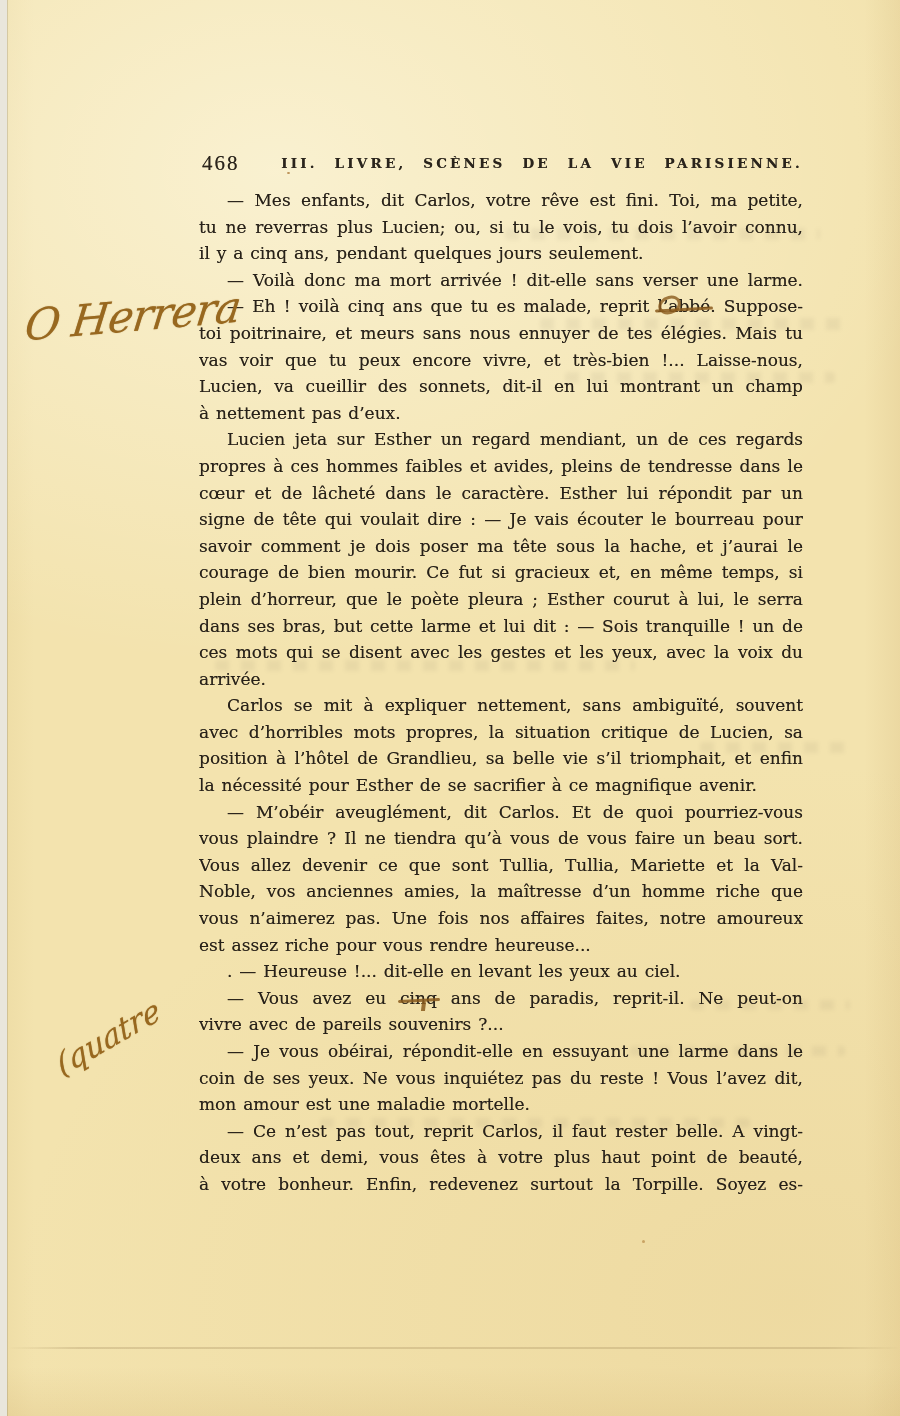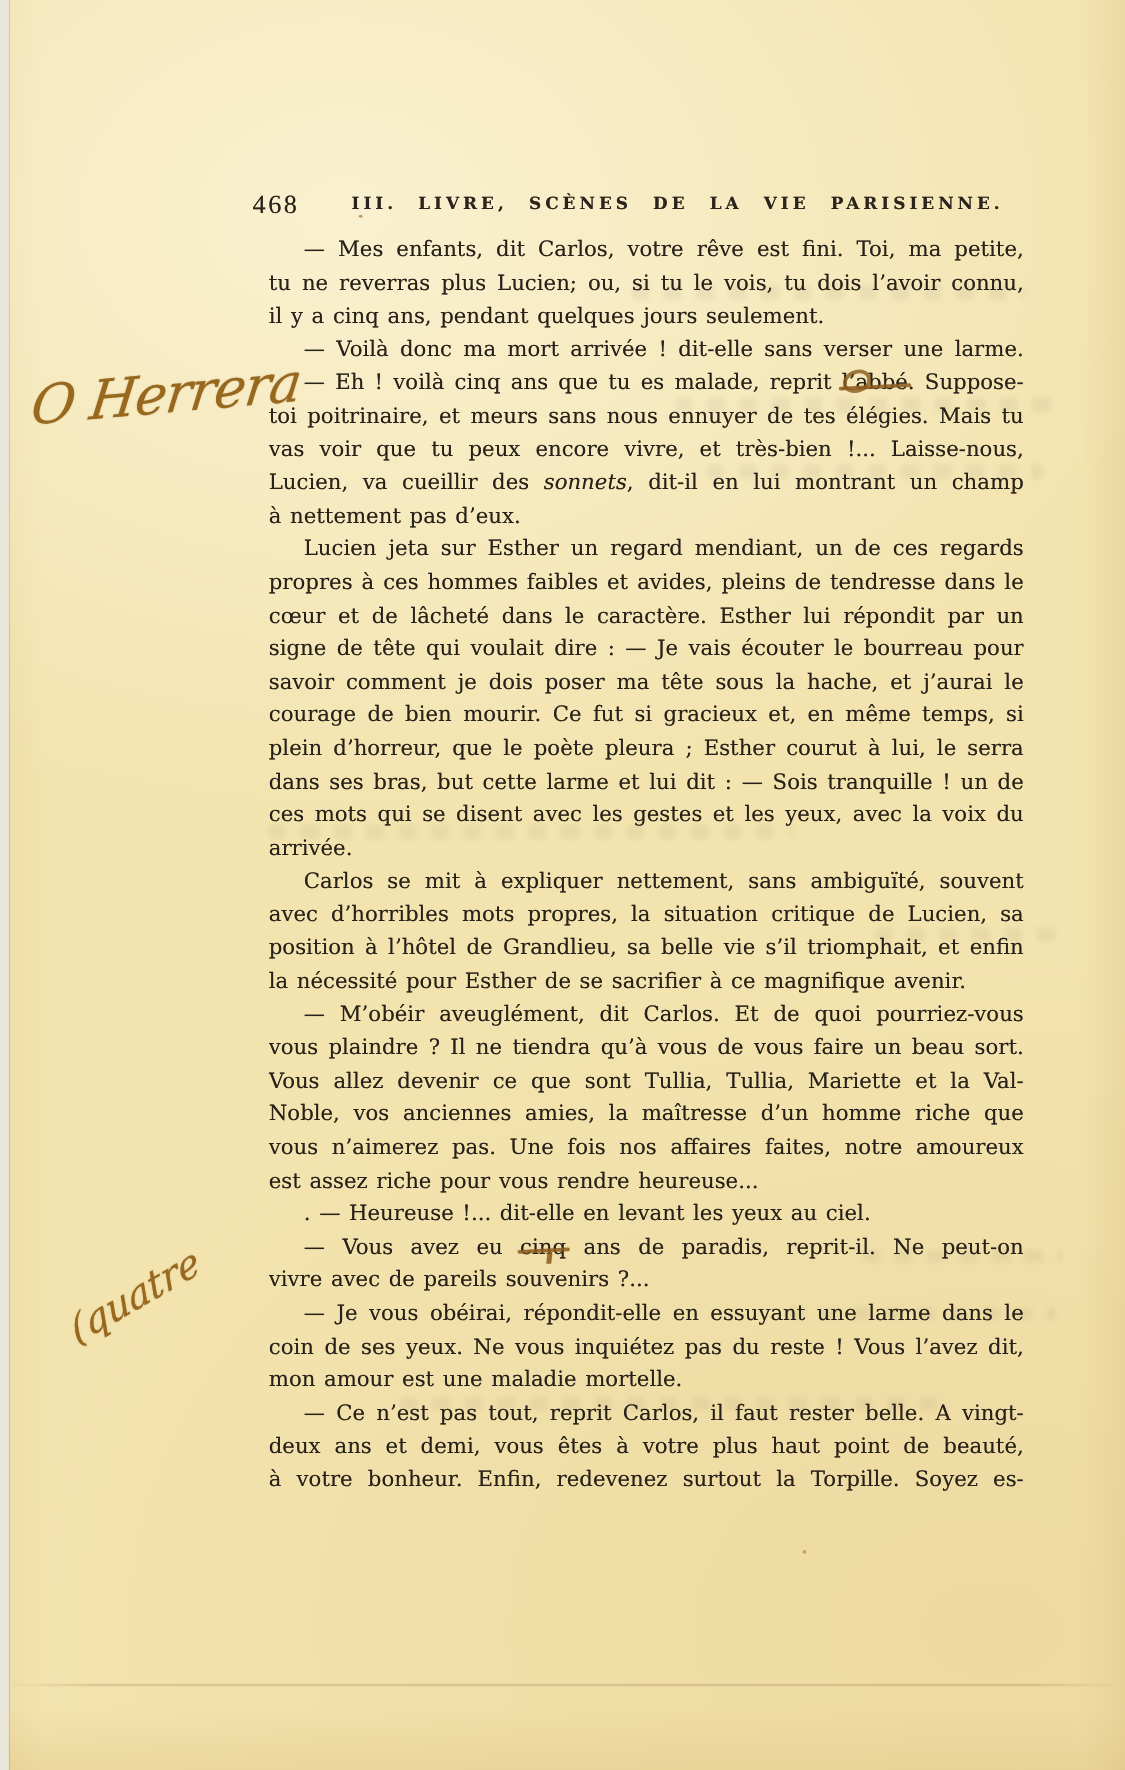--- a/index.html
+++ b/index.html
@@ -29,31 +29,30 @@
     font-family:Liberation Serif, serif;
   }
   .runtitle{
     position:absolute;left:0;right:0;top:4px;text-align:right;
     font-size:13.5px;font-weight:700;letter-spacing:3.2px;word-spacing:9px;
     text-shadow:0 0 .3px rgba(30,25,15,.5);
   }
   .text-block{
     position:absolute;left:199px;top:187px;width:604px;
     color:#272119;
-    margin-left:16px;
   }
   .line{
     height:26.6px;line-height:26.6px;font-size:17px;
     text-align:justify;text-align-last:justify;overflow:hidden;
     word-spacing:1.5px;
     text-shadow:0 0 .45px rgba(35,28,18,.5);
   }
   .line.no-j{text-align-last:left;}
   .line.indent{padding-left:28px;}
-  .it{font-style:italic;}
+  .it{}
   .struck{position:relative;display:inline-block;}
   .struck::after{
     content:'';position:absolute;left:-2px;right:-3px;top:54%;height:3px;
     background:#8a5a1d;border-radius:2px;transform:rotate(-3deg);opacity:.85;
   }
   .scr::before{
     content:'';position:absolute;left:1px;top:3px;width:17px;height:12px;
     border:3px solid #8a5a1d;border-radius:60% 50% 55% 50%;
     transform:rotate(-14deg);opacity:.8;
   }

